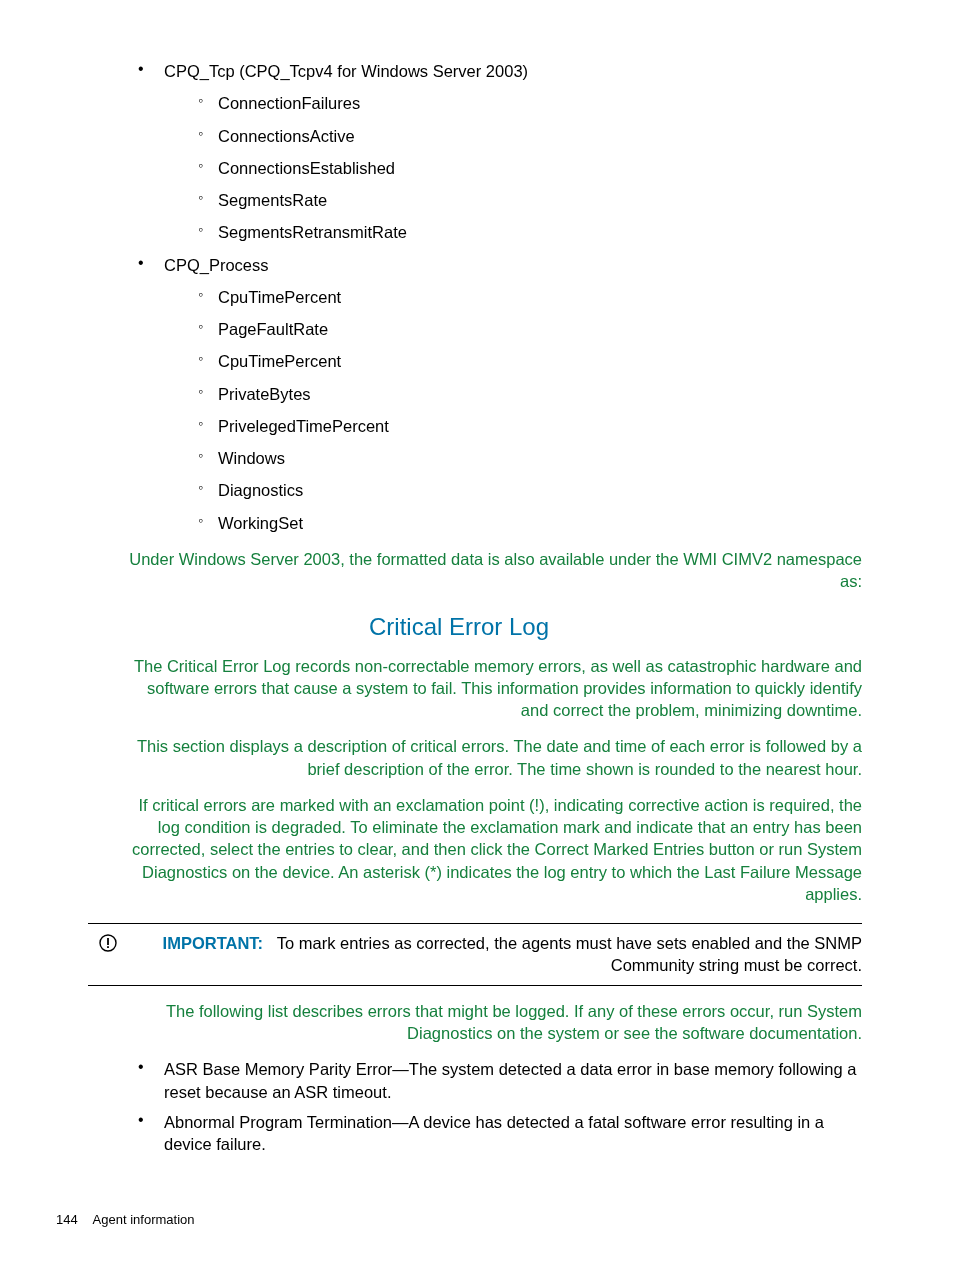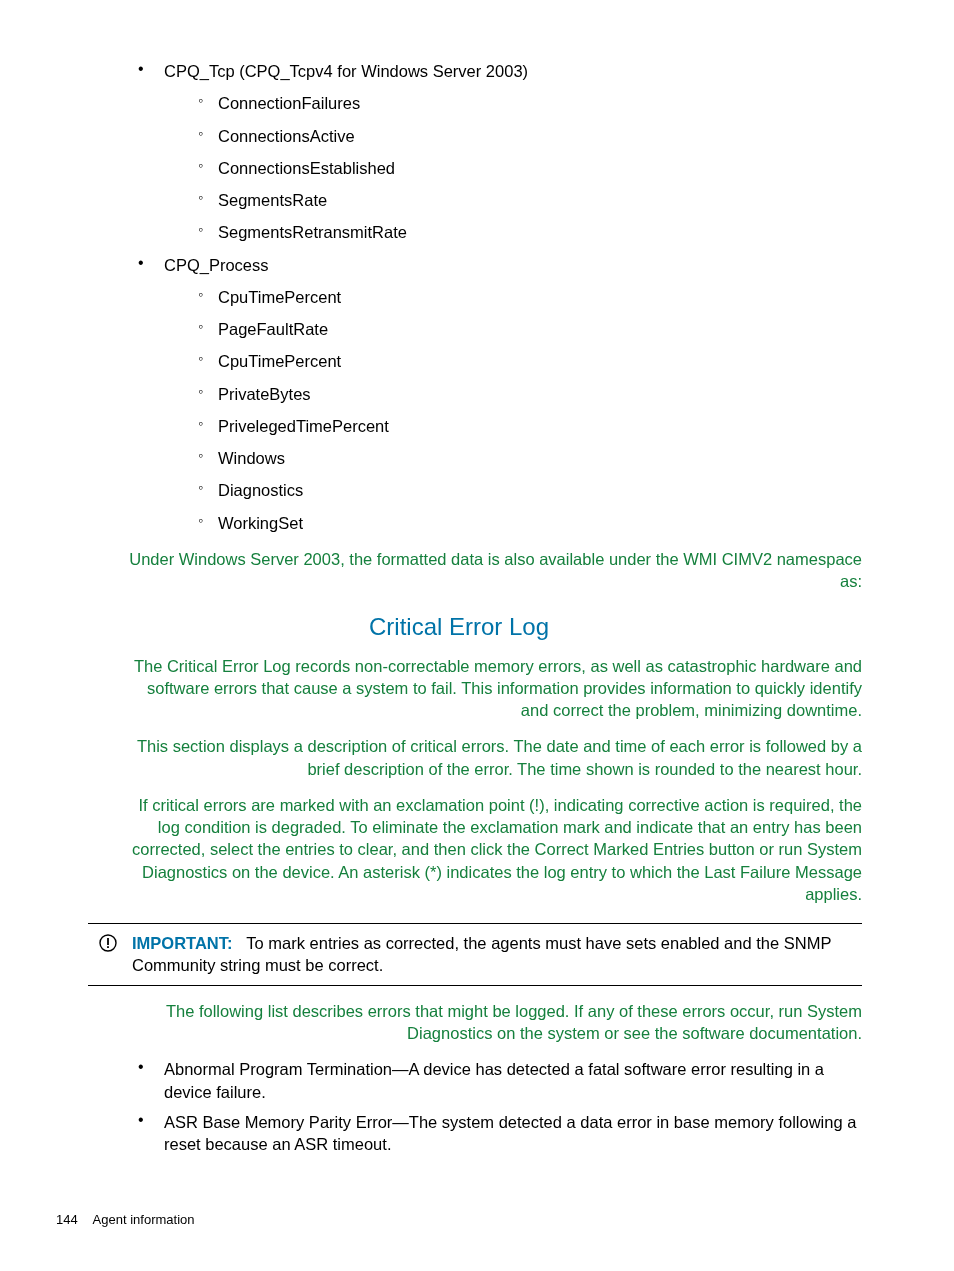--- a/index.html
+++ b/index.html
@@ -73,20 +73,21 @@
     margin: 20px 0 10px 0;
     text-align: center;
   }
   .important-block {
     border-top: 1px solid #000;
     border-bottom: 1px solid #000;
     padding: 8px 0 8px 0;
     margin: 18px 0 14px 0;
     display: flex;
     align-items: flex-start;
+    text-align: right;
   }
   .important-icon {
     width: 40px;
     flex-shrink: 0;
     padding-top: 2px;
     text-align: center;
   }
   .important-text {
     font-size: 16.5px;
     line-height: 1.35;
@@ -162,22 +163,22 @@
     </div>
     <div class="important-text">
       <span class="important-label">IMPORTANT:</span>&nbsp;&nbsp;&nbsp;<span>To mark entries as corrected, the agents must have sets enabled and the SNMP Community string must be correct.</span>
     </div>
   </div>
 
   <div class="content-indent">
     <p class="body-text">The following list describes errors that might be logged. If any of these errors occur, run System Diagnostics on the system or see the software documentation.</p>
 
     <ul class="top-list">
+      <li><span class="list-text">ASR Base Memory Parity Error—The system detected a data error in base memory following a reset because an ASR timeout.</span></li>
       <li><span class="list-text">Abnormal Program Termination—A device has detected a fatal software error resulting in a device failure.</span></li>
-      <li><span class="list-text">ASR Base Memory Parity Error—The system detected a data error in base memory following a reset because an ASR timeout.</span></li>
     </ul>
   </div>
 </div>
 
 <div class="footer">
   <span class="footer-page">144</span>
   <span>Agent information</span>
 </div>
 
 </body></html>

